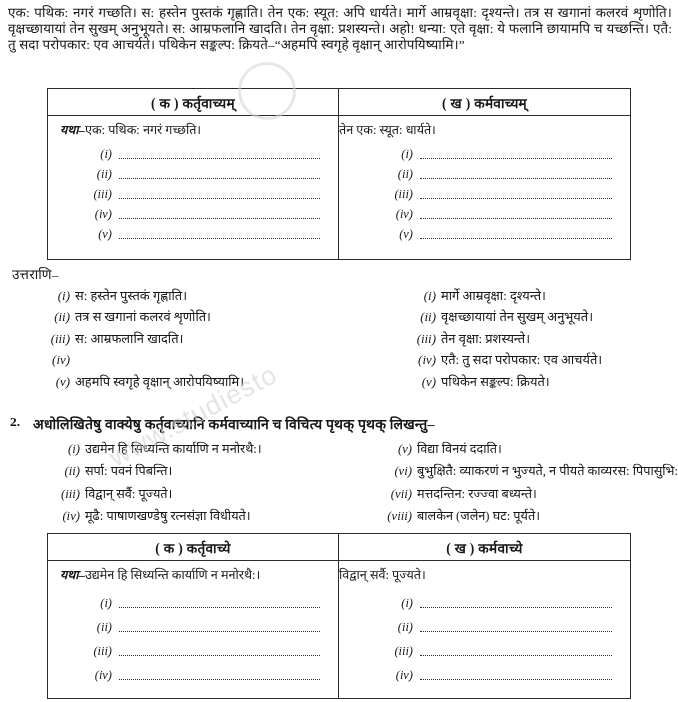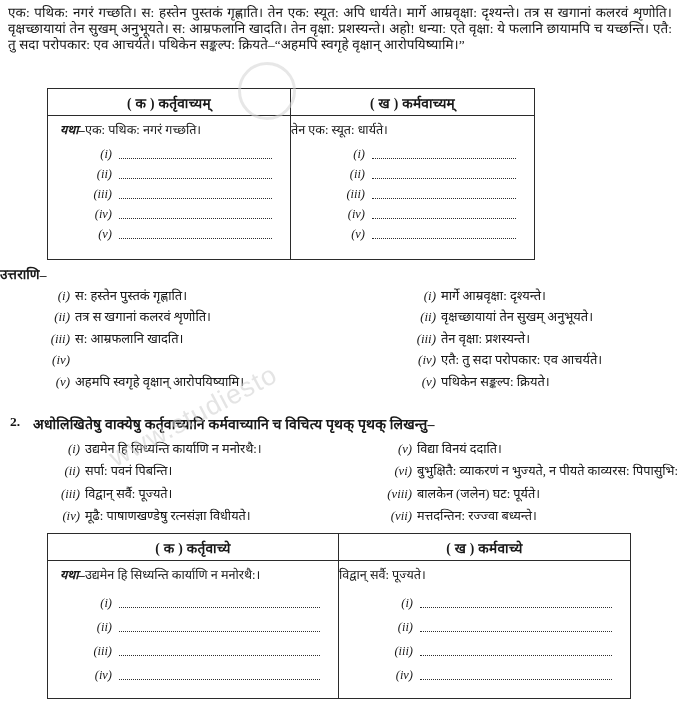--- a/index.html
+++ b/index.html
@@ -67,21 +67,21 @@
   }
 
   
   .vtable {
     position: absolute;
     border: 1.4px solid #2b2b2b;
     box-sizing: border-box;
     background: transparent;
     z-index: 3;
   }
-  #table-1 { left: 47px; top: 88px; width: 488px; height: 172px; }
+  #table-1 { left: 47px; top: 88px; width: 584px; height: 172px; }
   #table-2 { left: 47px; top: 533px; width: 584px; height: 166px; }
 
   .tbl-grid {
     display: grid;
     grid-template-columns: 1fr 1fr;
     height: 100%;
   }
   .tcol {
     position: relative;
     box-sizing: border-box;
@@ -127,24 +127,24 @@
     flex: 1 1 auto;
     border-bottom: 1.6px dotted #2e2e2e;
     margin-bottom: 3px;
     height: 1px;
     margin-right: 8px;
   }
 
   
   .ans-title {
     position: absolute;
-    left: 0;
+    left: 12px;
     top: 265px;
     font-size: 13.5px;
-    font-weight: bold;
+    font-weight: normal;
     letter-spacing: .2px;
   }
   .ans-list {
     position: absolute;
     top: 286px;
     font-size: 12.9px;
     line-height: 21.4px;
   }
   #answers-left { left: 34px; width: 370px; }
   #answers-right { left: 400px; width: 278px; }
@@ -330,26 +330,26 @@
   <div class="q2-list" id="q2-right">
     <div class="q2-item">
         <span class="q2-num-i">(v)</span>
         <span>विद्या विनयं ददाति।</span>
       </div>
     <div class="q2-item">
         <span class="q2-num-i">(vi)</span>
         <span>बुभुक्षितै: व्याकरणं न भुज्यते, न पीयते काव्यरस: पिपासुभि:।</span>
       </div>
     <div class="q2-item">
+        <span class="q2-num-i">(vii)</span>
+        <span>मत्तदन्तिन: रज्ज्वा बध्यन्ते।</span>
+      </div>
+    <div class="q2-item">
         <span class="q2-num-i">(viii)</span>
         <span>बालकेन (जलेन) घट: पूर्यते।</span>
-      </div>
-    <div class="q2-item">
-        <span class="q2-num-i">(vii)</span>
-        <span>मत्तदन्तिन: रज्ज्वा बध्यन्ते।</span>
       </div>
   </div>
 
   <div class="vtable" id="table-2">
     <div class="tbl-grid">
       <div class="tcol left">
         <div class="thead">( क ) कर्तृवाच्ये</div>
         <div class="yatha"><b>यथा–</b><span>उद्यमेन हि सिध्यन्ति कार्याणि न मनोरथै:।</span></div>
         <div class="blanks">
           <div class="blank-row">

